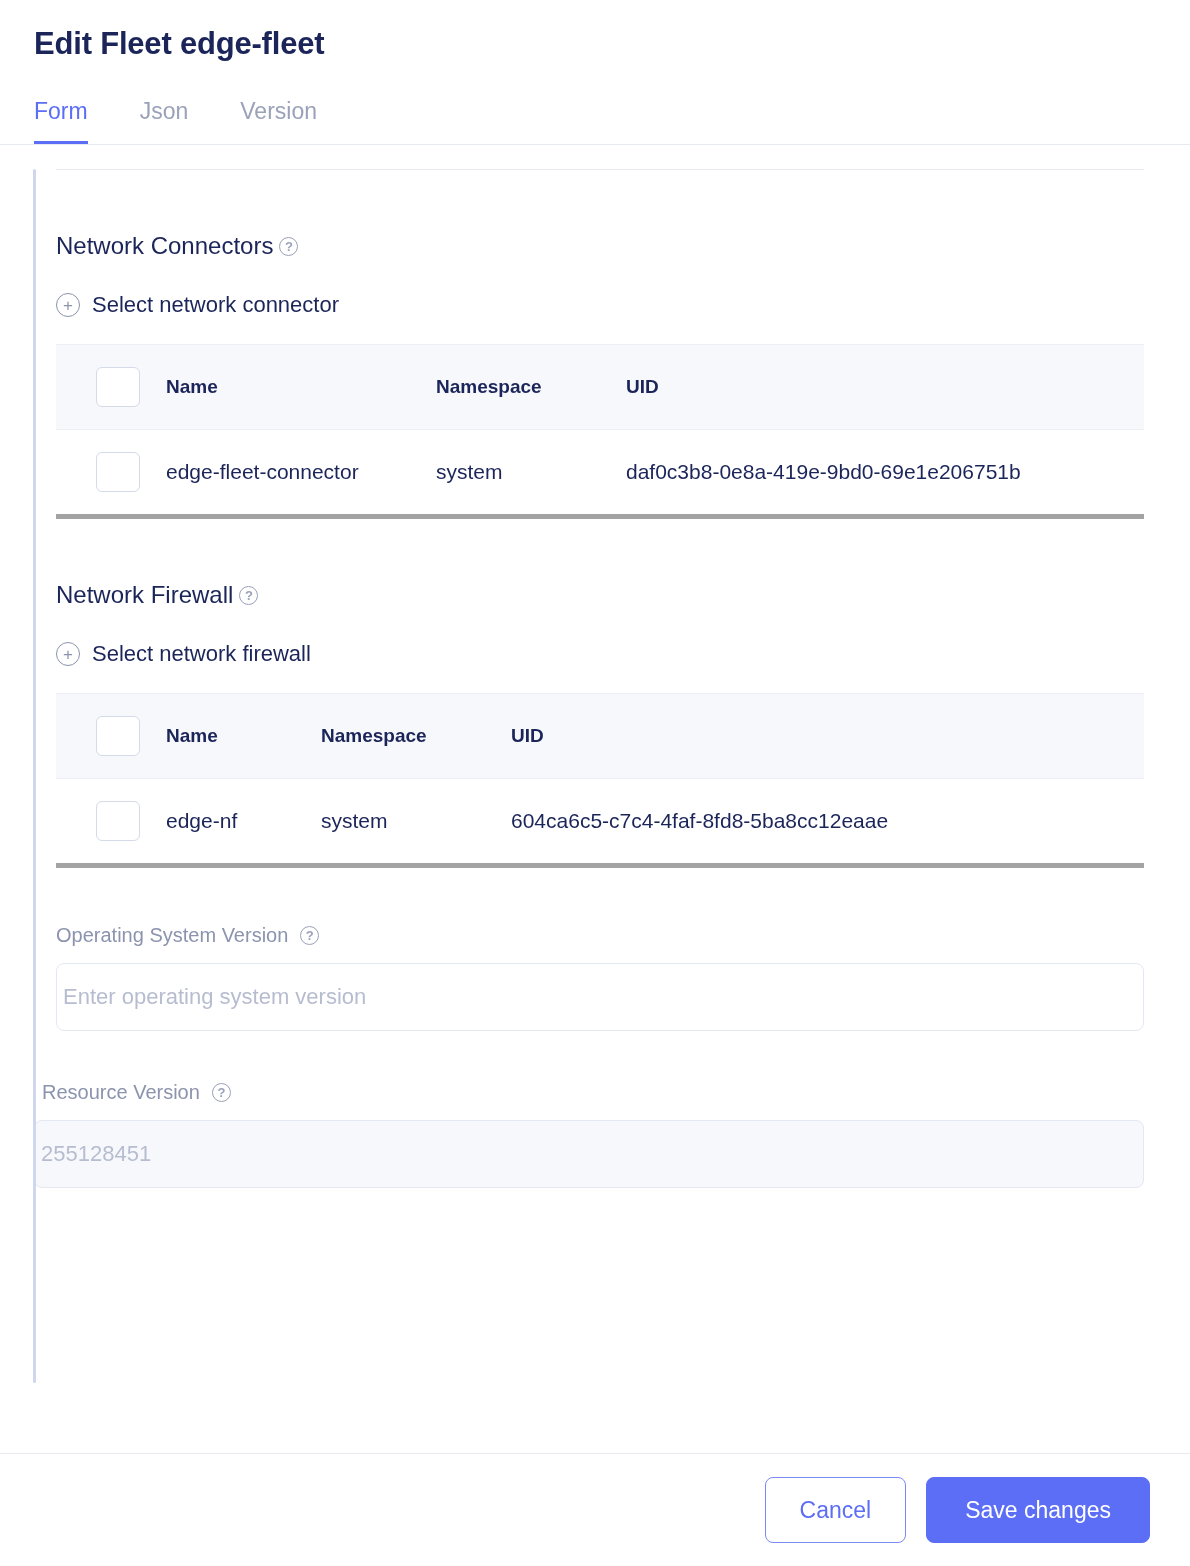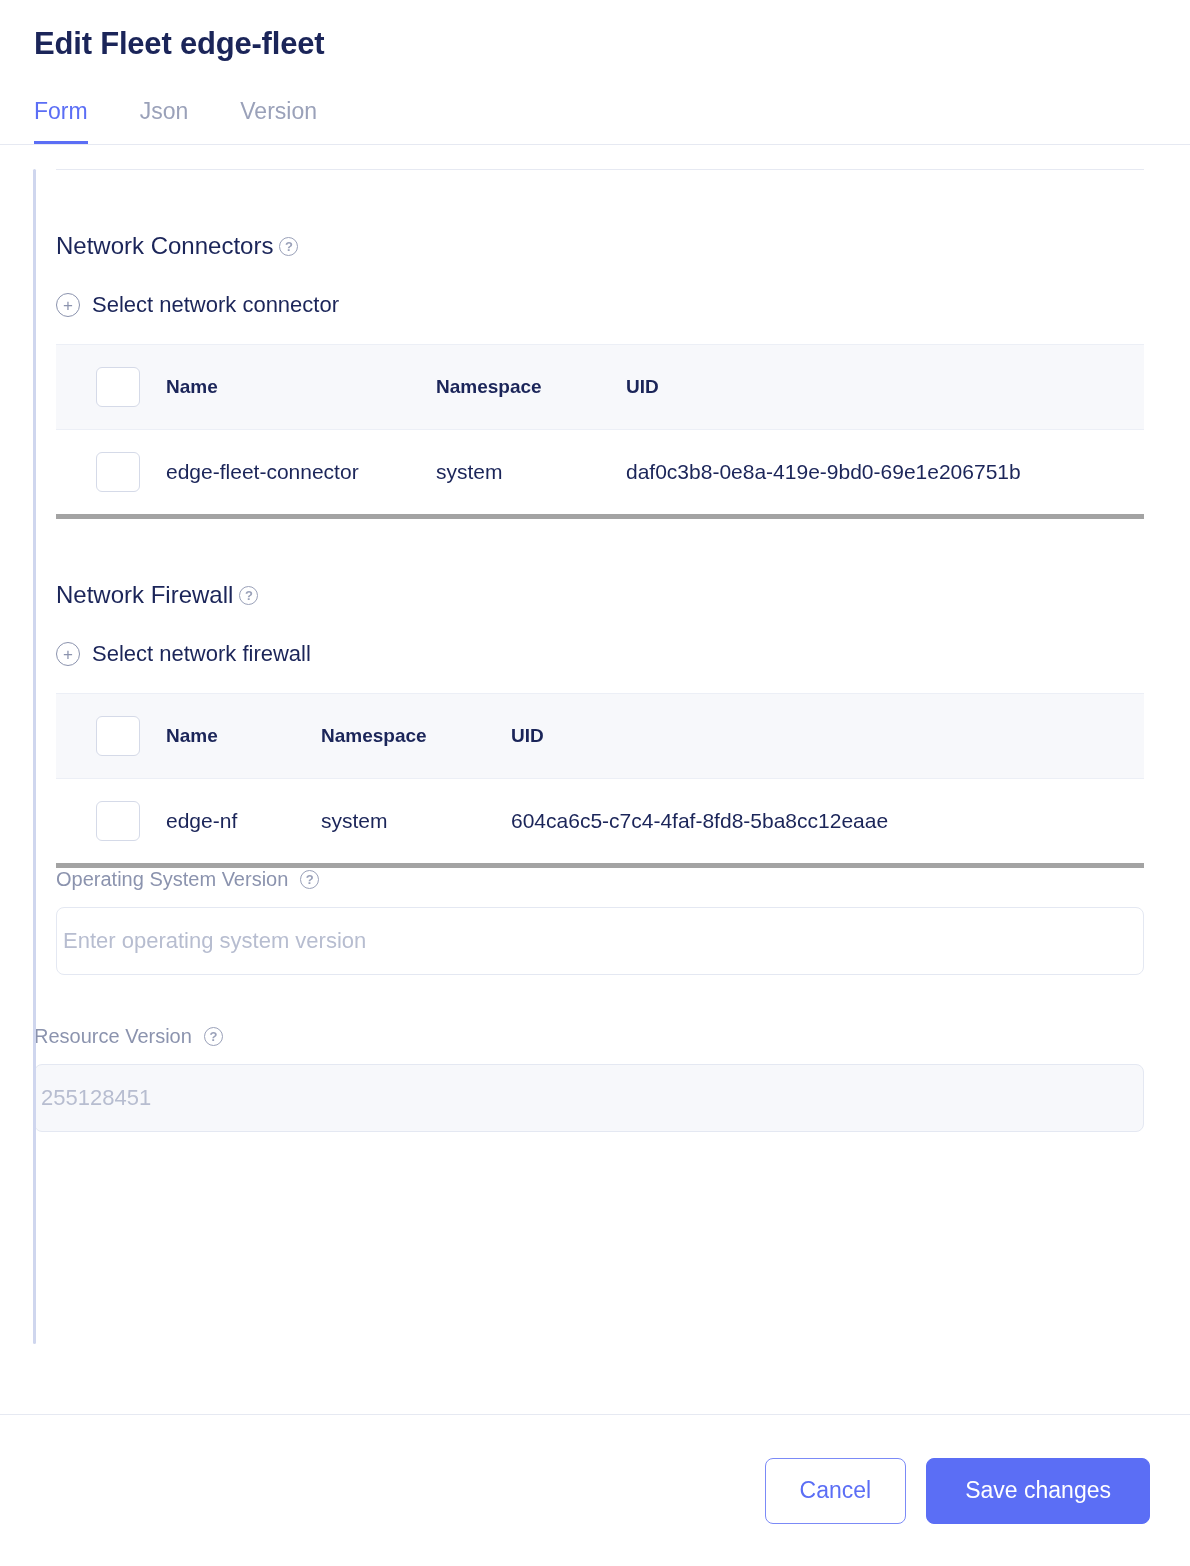--- a/index.html
+++ b/index.html
@@ -171,20 +171,21 @@
   .t1-ns   { width: 190px; }
   .t2-name { width: 155px; }
   .t2-ns   { width: 190px; }
 
   .field-label {
     font-size: 20px;
     color: #8b93ae;
     display: flex;
     align-items: center;
     gap: 12px;
+    margin-top: 56px;
   }
   .text-input {
     width: 100%;
     margin-top: 16px;
     height: 68px;
     border: 1.5px solid #e4e8f2;
     border-radius: 8px;
     font-size: 22px;
     padding: 0 6px;
     color: #1b2559;
@@ -193,25 +194,25 @@
   }
   .text-input::placeholder { color: #b7bdd0; }
   .text-input.readonly {
     background: #f7f8fb;
     color: #8b93ae;
   }
 
   .outer-field {
     padding: 0 46px 0 34px;
   }
-  .outer-field .field-label { margin-top: 50px; }
+  .outer-field .field-label { margin-top: 50px; margin-left: 8px; }
 
   .footer {
     border-top: 1px solid #e6e9f2;
-    height: 152px;
+    height: 113px;
     display: flex;
     align-items: center;
     justify-content: flex-end;
     padding-right: 40px;
     gap: 20px;
     background: #fff;
   }
   .btn {
     font-size: 23px;
     font-family: "Liberation Sans", sans-serif;

